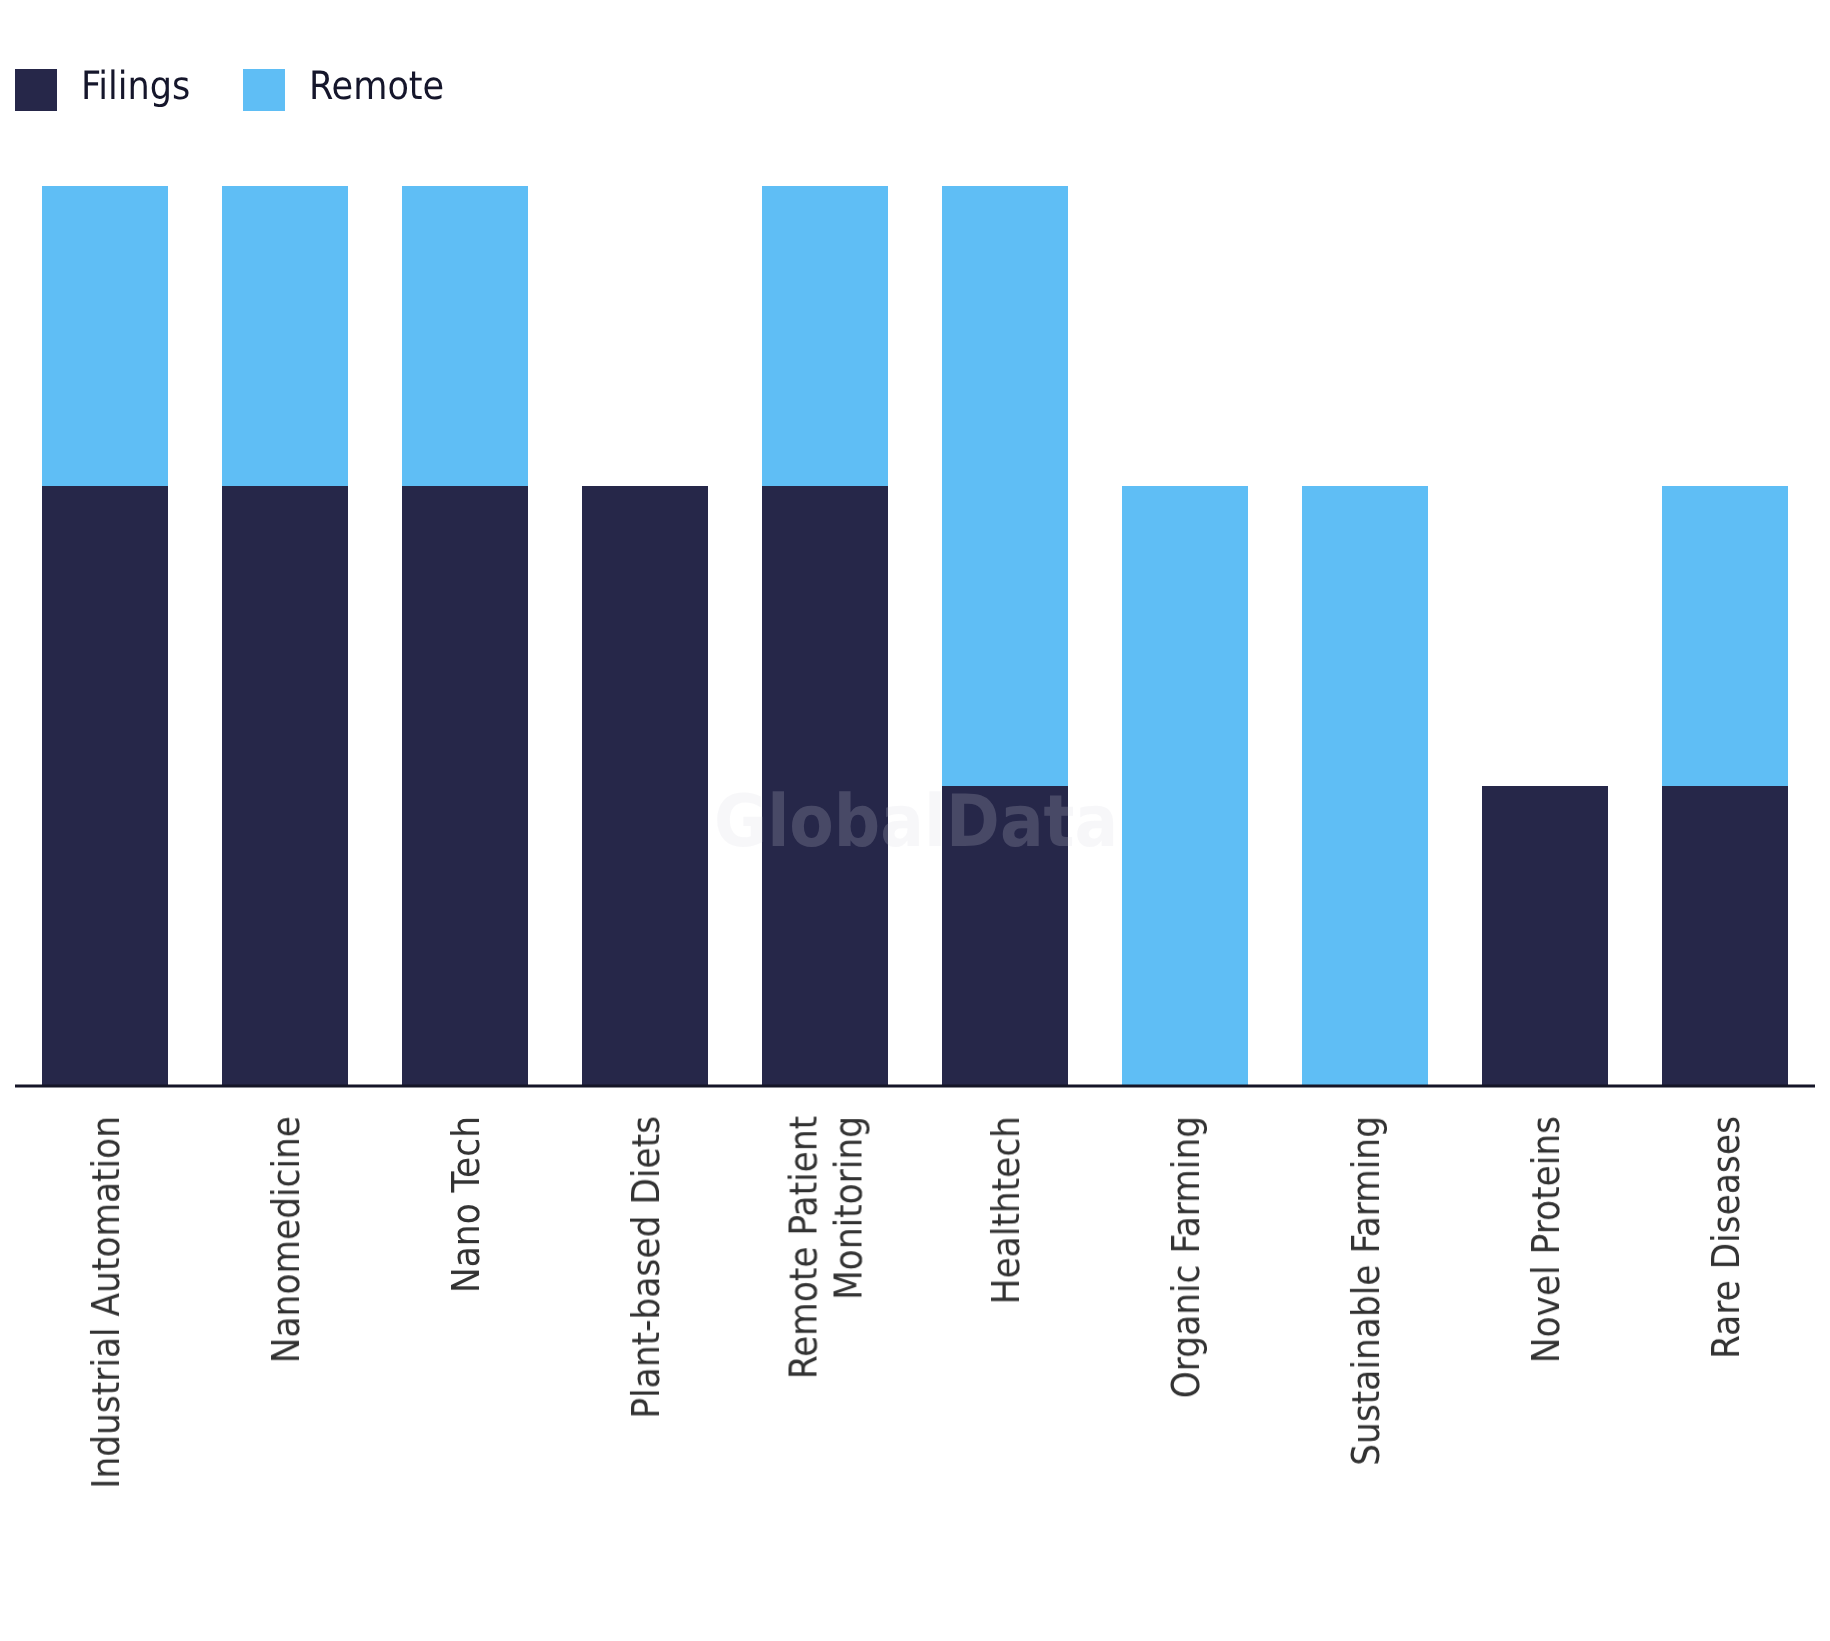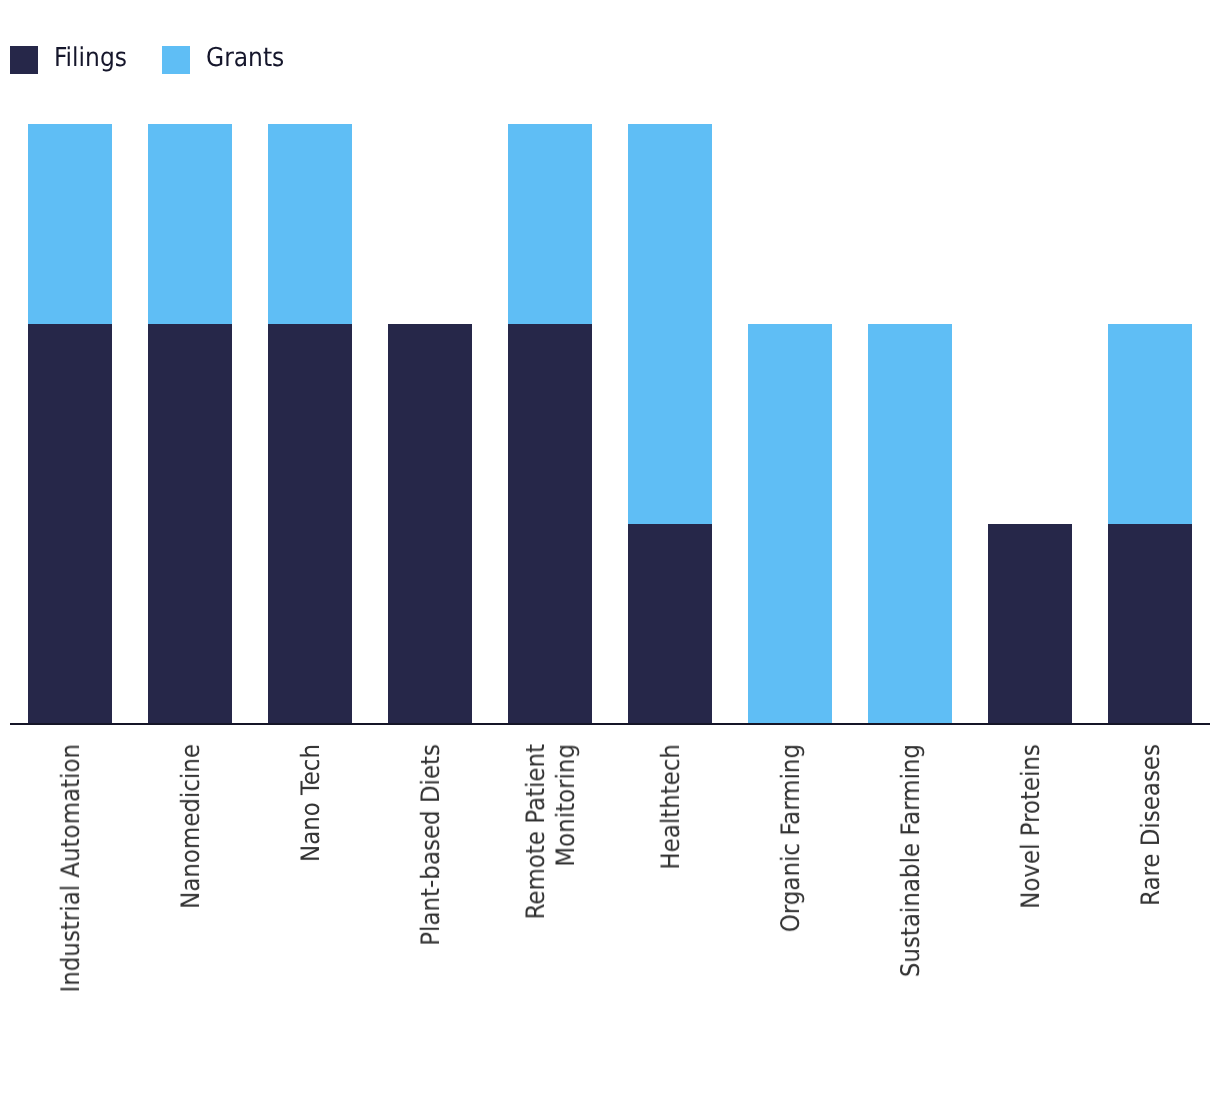--- a/index.html
+++ b/index.html
@@ -42,21 +42,21 @@
 
 <div id="chart">
 
   <div id="legend">
       <div class="legend-item" style="left: 10px;">
         <span class="legend-swatch" style="background: rgb(38, 39, 73);"></span>
         <span class="legend-label">Filings</span>
       </div>
       <div class="legend-item" style="left: 162px;">
         <span class="legend-swatch" style="background: rgb(95, 190, 245);"></span>
-        <span class="legend-label">Grants</span>
+        <span class="legend-label">Remote</span>
       </div>
     </div>
 
   <div id="plot">
       <div class="bar" style="left: 28px; width: 84px; top: 124px; height: 600px;">
         <div class="bar-segment" style="top: 0px; height: 200px; background: rgb(95, 190, 245);"></div>
         <div class="bar-segment" style="top: 200px; height: 400px; background: rgb(38, 39, 73);"></div>
       </div>
       <div class="xtick" style="left: 70px;">
         <div class="xtick-text" style="color: rgb(50, 50, 50);">Industrial Automation</div>
@@ -118,13 +118,14 @@
         <div class="bar-segment" style="top: 0px; height: 200px; background: rgb(95, 190, 245);"></div>
         <div class="bar-segment" style="top: 200px; height: 200px; background: rgb(38, 39, 73);"></div>
       </div>
       <div class="xtick" style="left: 1150px;">
         <div class="xtick-text" style="color: rgb(50, 50, 50);">Rare Diseases</div>
       </div>
     </div>
 
   <div id="x-axis" style="background: rgb(21, 21, 39);"></div>
 
+  <div id="watermark">GlobalData</div>
 </div>
 
 </body></html>

